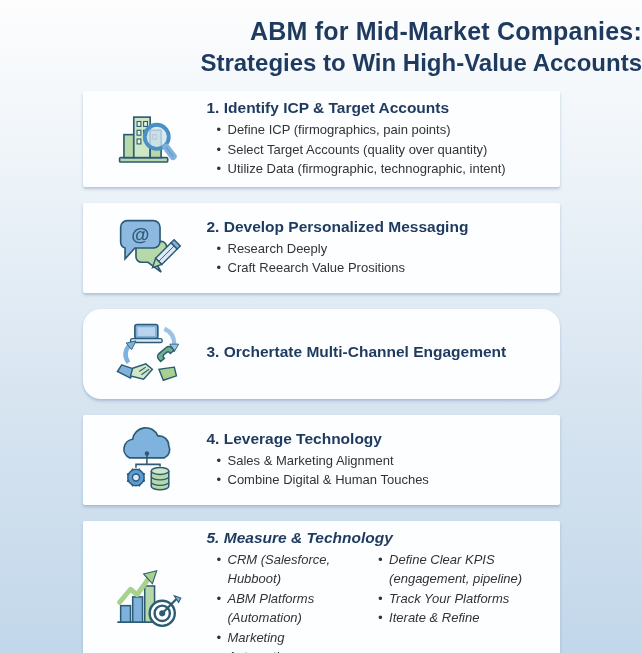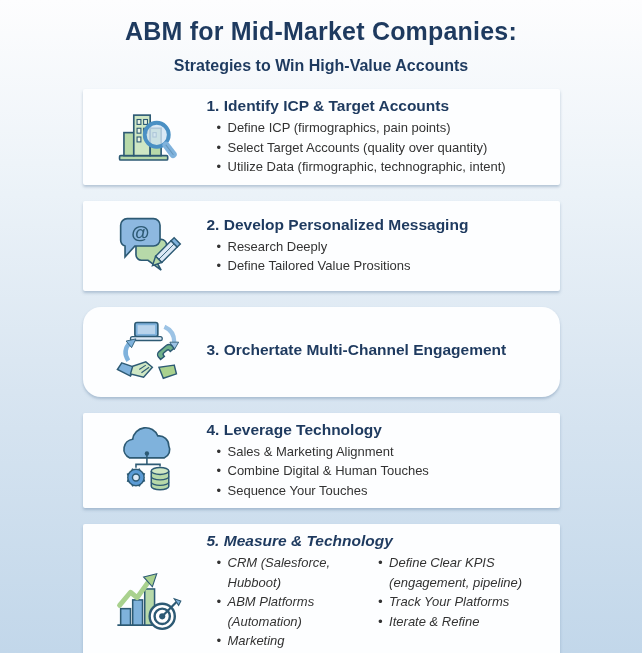--- a/index.html
+++ b/index.html
@@ -2,23 +2,23 @@
 <html><head>
 <meta charset="utf-8">
 <style>
   * { margin: 0; padding: 0; box-sizing: border-box; }
   html, body { width: 642px; height: 653px; }
   body {
     font-family: "Liberation Sans", sans-serif;
     background: linear-gradient(180deg, #fdfdfe 0%, #eef4f9 25%, #d8e5f1 60%, #c2d7ea 100%);
     overflow: hidden;
   }
-  .title-block { text-align: center; padding-top: 17px; color: #1e3a5f; }
+  .title-block { text-align: right; padding-top: 17px; color: #1e3a5f; }
   .title-line1 { font-size: 25px; font-weight: 700; letter-spacing: 0.2px; }
-  .title-line2 { font-size: 16px; font-weight: 700; margin-top: 11px; }
+  .title-line2 { font-size: 24px; font-weight: 700; margin-top: 3px; }
   .cards { width: 477px; margin: 14px auto 0; display: flex; flex-direction: column; gap: 16px; }
   .card {
     background: #fdfeff;
     border-radius: 2px;
     box-shadow: 0 2px 3px rgba(110, 140, 170, 0.45);
     display: flex;
     align-items: center;
     padding: 8px 12px;
   }
   .card-1 { min-height: 92px; }
@@ -87,21 +87,21 @@
             <line x1="46" y1="26" x2="46" y2="46" stroke="#2d5a74" stroke-width="0.8"></line>
             <polygon points="42,46 50,46 46,54" fill="#b7d9a9" stroke="#2d5a74" stroke-width="1.3"></polygon>
             <rect x="42" y="22" width="8" height="4" fill="#7fb2dc" stroke="#2d5a74" stroke-width="1.3"></rect>
           </g>
         </svg>
       </div>
       <div class="card-text">
         <div class="card-heading">2. Develop Personalized Messaging</div>
         <ul class="bullets">
             <li>Research Deeply</li>
-            <li>Define Tailored Value Prositions</li>
+            <li>Craft Reearch Value Prositions</li>
           </ul>
       </div>
     </div>
 
     <div class="card card-3">
       <div class="icon-box">
         <svg viewBox="0 0 64 64">
           <rect x="20" y="5" width="21" height="13" rx="2" fill="#7fb2dc" stroke="#2d5a74" stroke-width="1.5"></rect>
           <rect x="22.5" y="7.5" width="16" height="8" fill="#b9d4ec"></rect>
           <rect x="16" y="18" width="29" height="3.5" rx="1.7" fill="#dbe8f4" stroke="#2d5a74" stroke-width="1.2"></rect>
@@ -141,21 +141,20 @@
             <ellipse cx="43" cy="42" rx="8" ry="3.2" fill="#cfe7c4" stroke="#2d5a74" stroke-width="1.4"></ellipse>
             <path d="M35 47 a8 3.2 0 0 0 16 0 M35 52 a8 3.2 0 0 0 16 0" fill="none" stroke="#2d5a74" stroke-width="1.2"></path>
           </g>
         </svg>
       </div>
       <div class="card-text">
         <div class="card-heading">4. Leverage Technology</div>
         <ul class="bullets">
             <li>Sales &amp; Marketing Alignment</li>
             <li>Combine Digital &amp; Human Touches</li>
-            <li>Sequence Your Touches</li>
           </ul>
       </div>
     </div>
 
     <div class="card card-5">
       <div class="icon-box">
         <svg viewBox="0 0 64 64">
           <line x1="4" y1="54" x2="40" y2="54" stroke="#2d5a74" stroke-width="1.5"></line>
           <rect x="7" y="39" width="9" height="15" fill="#7fb2dc" stroke="#2d5a74" stroke-width="1.4"></rect>
           <rect x="18" y="31" width="9" height="23" fill="#7fb2dc" stroke="#2d5a74" stroke-width="1.4"></rect>

